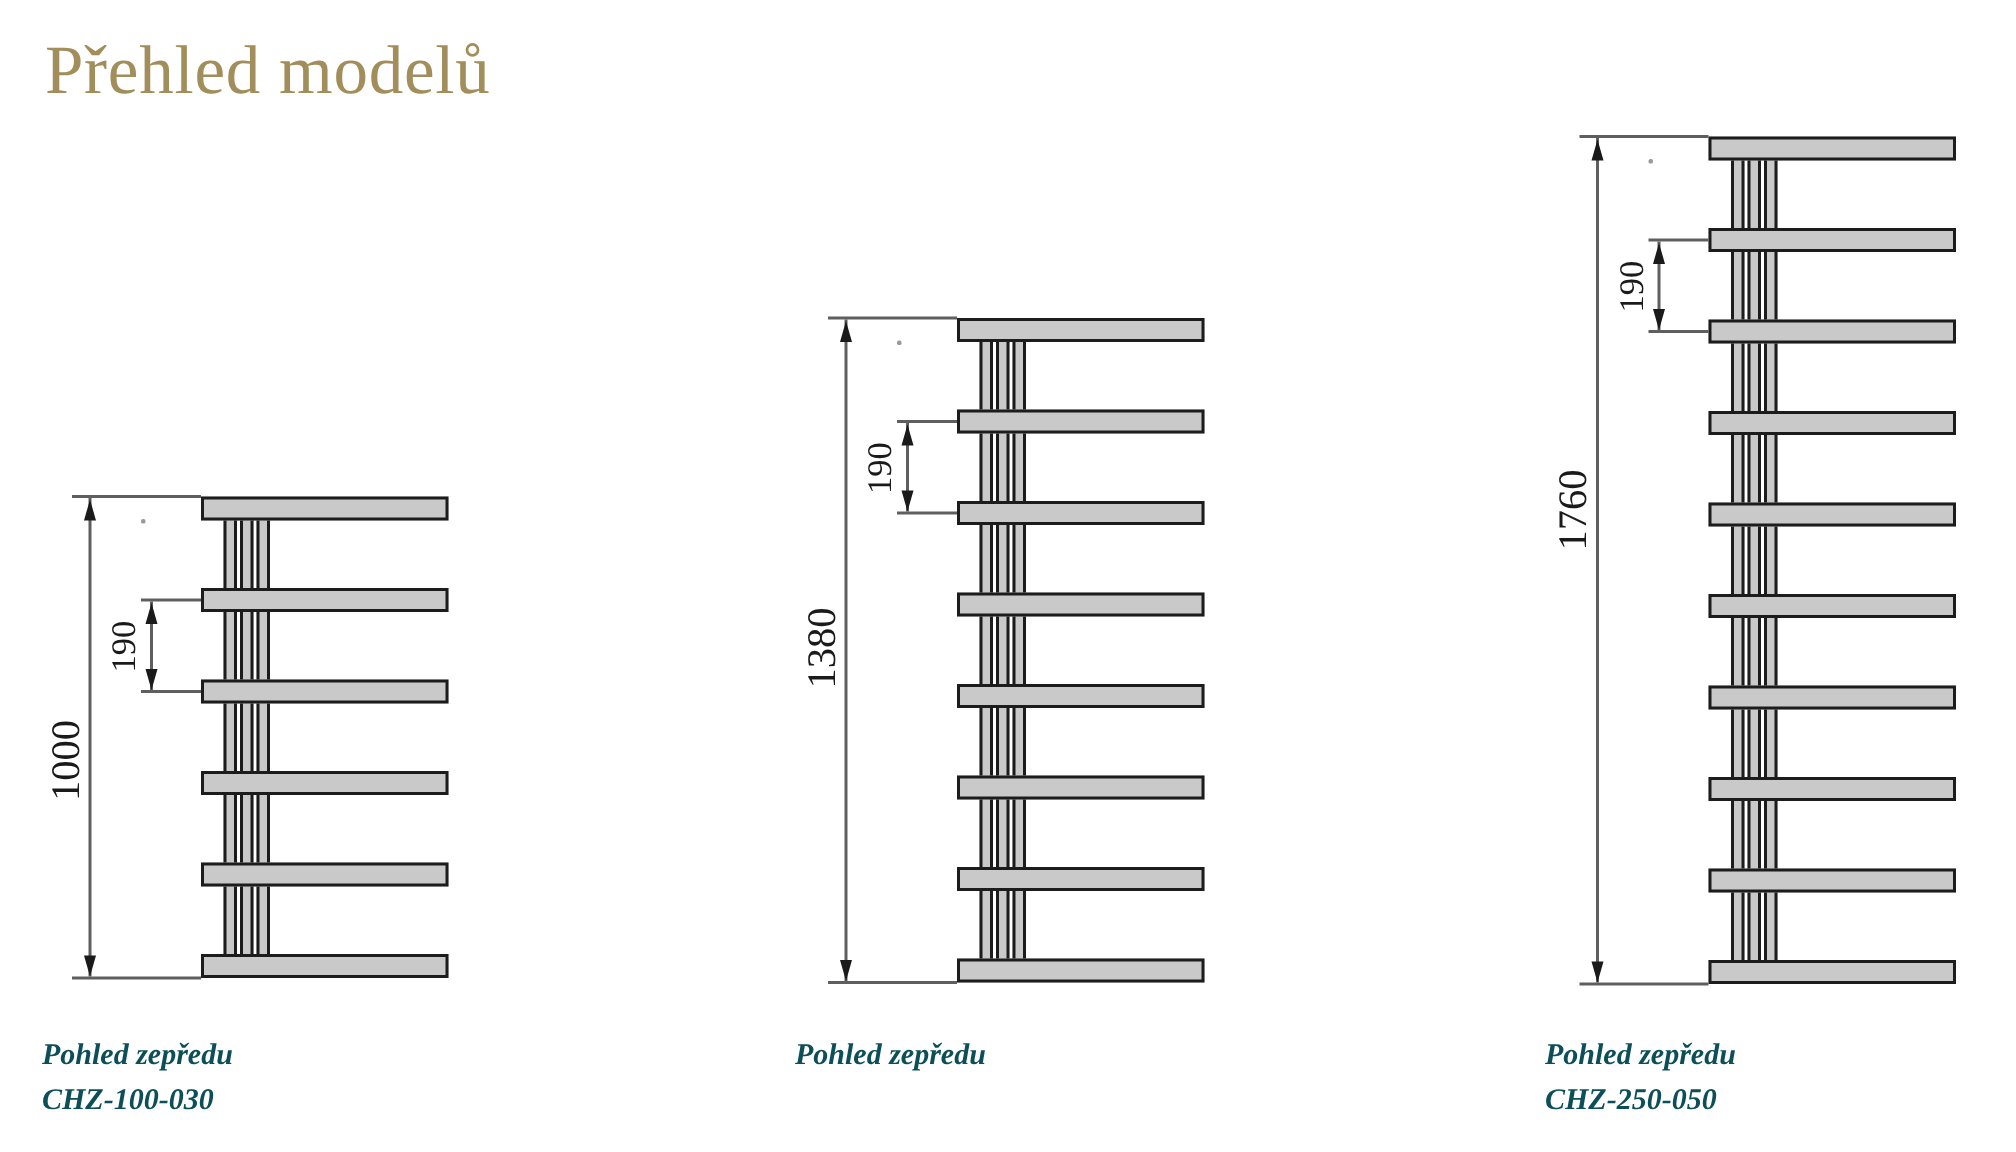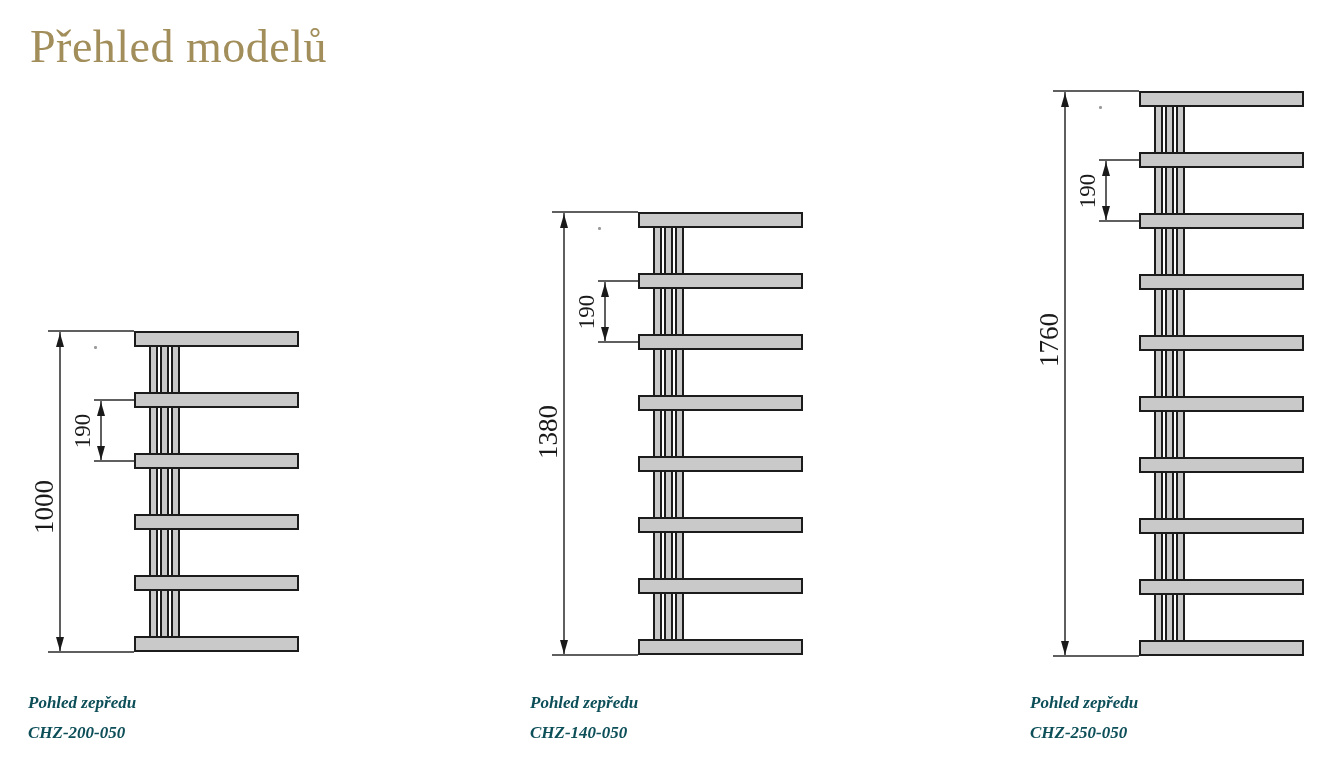--- a/index.html
+++ b/index.html
@@ -32,21 +32,21 @@
   .dim-label{
     position:absolute;z-index:4;white-space:nowrap;text-align:center;
     transform:translate(-50%,-50%) rotate(-90deg);
     color:var(--dim-text,#1a1a1a);
   }
   .dim-label.big{font-size:27px;}
   .dim-label.small{font-size:23px;}
   .speck{position:absolute;background:#9a9a9a;border-radius:50%;z-index:1;}
   .caption{
     position:absolute;top:688px;z-index:5;
-    font-style:italic;font-weight:700;font-size:17px;line-height:30px;
+    font-style:italic;font-weight:700;font-size:20px;line-height:30px;
     color:var(--caption-color,#0d4f58);
   }
   .group{position:absolute;left:0;top:0;width:100%;height:100%;}
 </style>
 </head>
 <body>
 
 <div class="canvas">
   <h1 class="page-title">Přehled modelů</h1>
   <div id="drawings">
@@ -68,21 +68,21 @@
         <div class="dim-label big" style="position: absolute; left: 44px; top: 507px;">1000</div>
         <div class="hline" style="position: absolute; left: 94px; top: 399.25px; width: 40px; height: 1.5px;"></div>
         <div class="hline" style="position: absolute; left: 94px; top: 460.25px; width: 40px; height: 1.5px;"></div>
         <div class="vline" style="position: absolute; left: 100.25px; top: 401px; width: 1.5px; height: 59px;"></div>
         <div class="arrow up" style="position: absolute; left: 96.5px; top: 401.5px;"></div>
         <div class="arrow down" style="position: absolute; left: 96.5px; top: 445.5px;"></div>
         <div class="dim-label small" style="position: absolute; left: 83px; top: 430.5px;">190</div>
         <div class="speck" style="position: absolute; left: 94px; top: 346px; width: 2.5px; height: 2.5px;"></div>
         <div class="caption" style="position: absolute; left: 28px;">
           <div style="position: static;">Pohled zepředu</div>
-          <div style="position: static;">CHZ-200-050</div>
+          <div style="position: static;">CHZ-100-030</div>
         </div>
       </div>
       <div class="group" style="position: absolute;">
         <div class="tube" style="position: absolute; left: 653px; top: 220px; width: 8.5px; height: 427px;"></div>
         <div class="tube" style="position: absolute; left: 664px; top: 220px; width: 8.5px; height: 427px;"></div>
         <div class="tube" style="position: absolute; left: 675px; top: 220px; width: 8.5px; height: 427px;"></div>
         <div class="bar" style="position: absolute; left: 638px; top: 212px; width: 165px; height: 16px;"></div>
         <div class="bar" style="position: absolute; left: 638px; top: 273px; width: 165px; height: 16px;"></div>
         <div class="bar" style="position: absolute; left: 638px; top: 334px; width: 165px; height: 16px;"></div>
         <div class="bar" style="position: absolute; left: 638px; top: 395px; width: 165px; height: 16px;"></div>
@@ -98,21 +98,20 @@
         <div class="dim-label big" style="position: absolute; left: 548px; top: 432px;">1380</div>
         <div class="hline" style="position: absolute; left: 598px; top: 280.25px; width: 40px; height: 1.5px;"></div>
         <div class="hline" style="position: absolute; left: 598px; top: 341.25px; width: 40px; height: 1.5px;"></div>
         <div class="vline" style="position: absolute; left: 604.25px; top: 282px; width: 1.5px; height: 59px;"></div>
         <div class="arrow up" style="position: absolute; left: 600.5px; top: 282.5px;"></div>
         <div class="arrow down" style="position: absolute; left: 600.5px; top: 326.5px;"></div>
         <div class="dim-label small" style="position: absolute; left: 587px; top: 311.5px;">190</div>
         <div class="speck" style="position: absolute; left: 598px; top: 227px; width: 2.5px; height: 2.5px;"></div>
         <div class="caption" style="position: absolute; left: 530px;">
           <div style="position: static;">Pohled zepředu</div>
-          <div style="position: static;">CHZ-140-050</div>
         </div>
       </div>
       <div class="group" style="position: absolute;">
         <div class="tube" style="position: absolute; left: 1154px; top: 99px; width: 8.5px; height: 549px;"></div>
         <div class="tube" style="position: absolute; left: 1165px; top: 99px; width: 8.5px; height: 549px;"></div>
         <div class="tube" style="position: absolute; left: 1176px; top: 99px; width: 8.5px; height: 549px;"></div>
         <div class="bar" style="position: absolute; left: 1139px; top: 91px; width: 165px; height: 16px;"></div>
         <div class="bar" style="position: absolute; left: 1139px; top: 152px; width: 165px; height: 16px;"></div>
         <div class="bar" style="position: absolute; left: 1139px; top: 213px; width: 165px; height: 16px;"></div>
         <div class="bar" style="position: absolute; left: 1139px; top: 274px; width: 165px; height: 16px;"></div>

